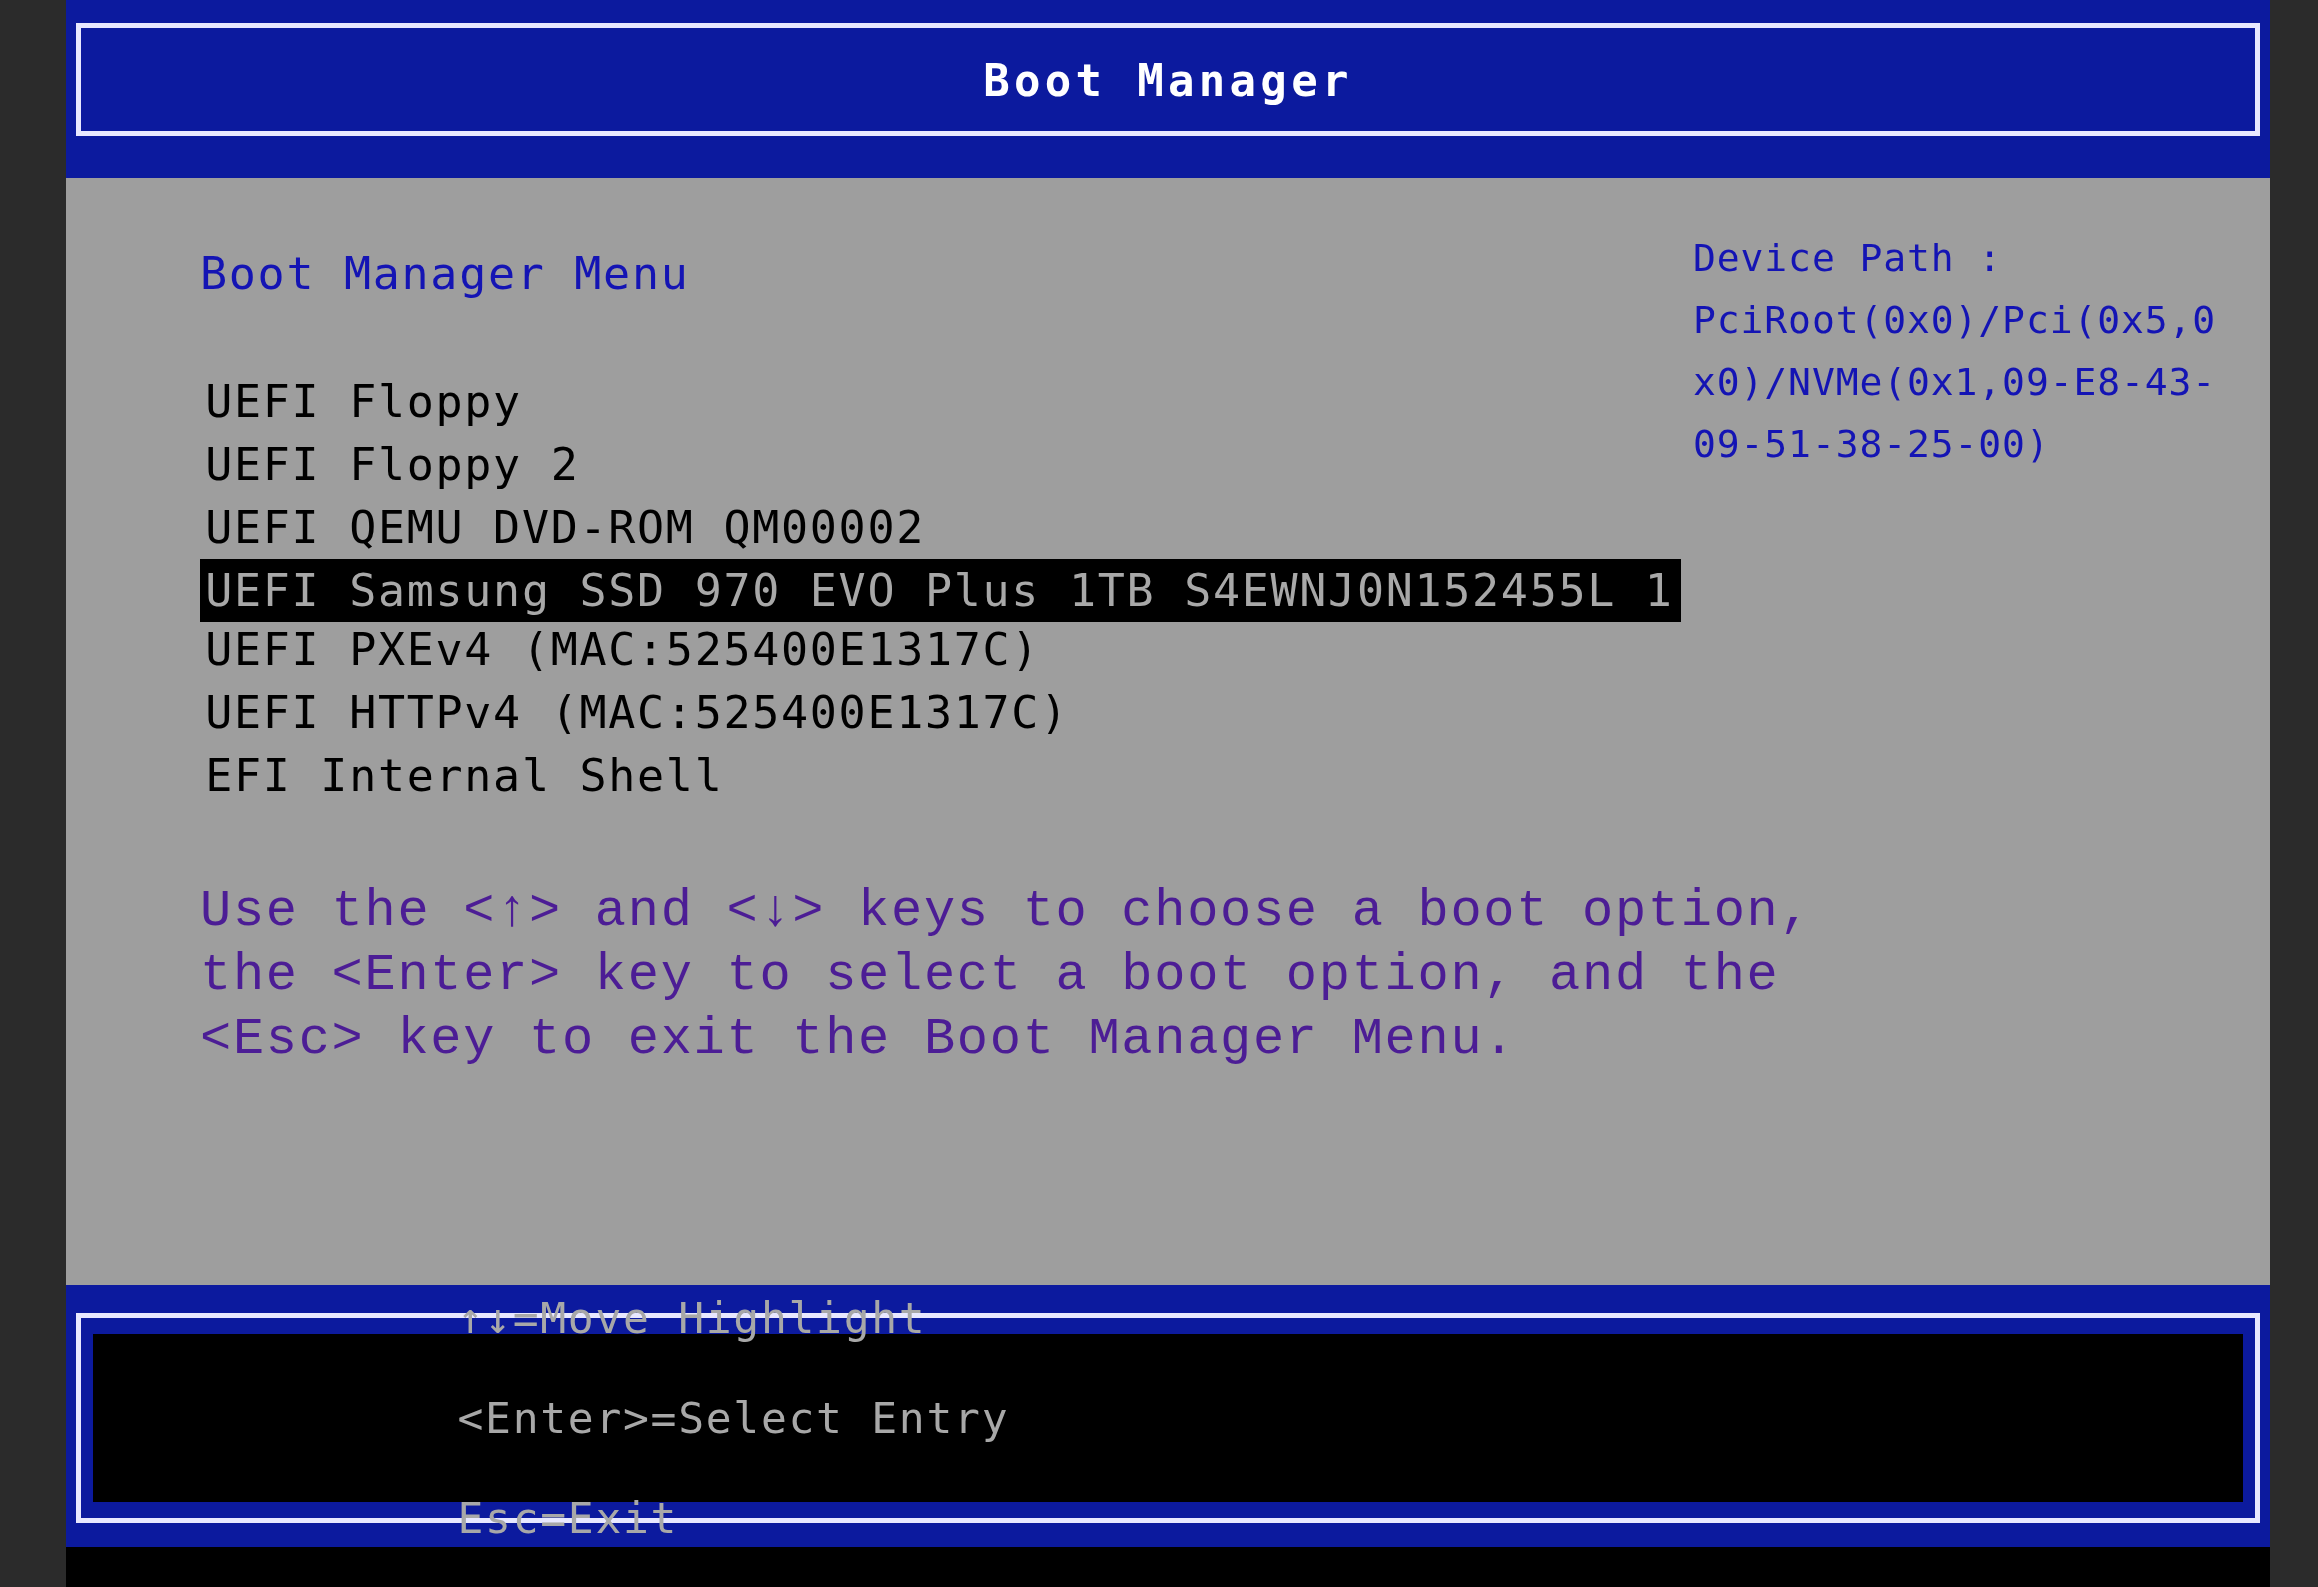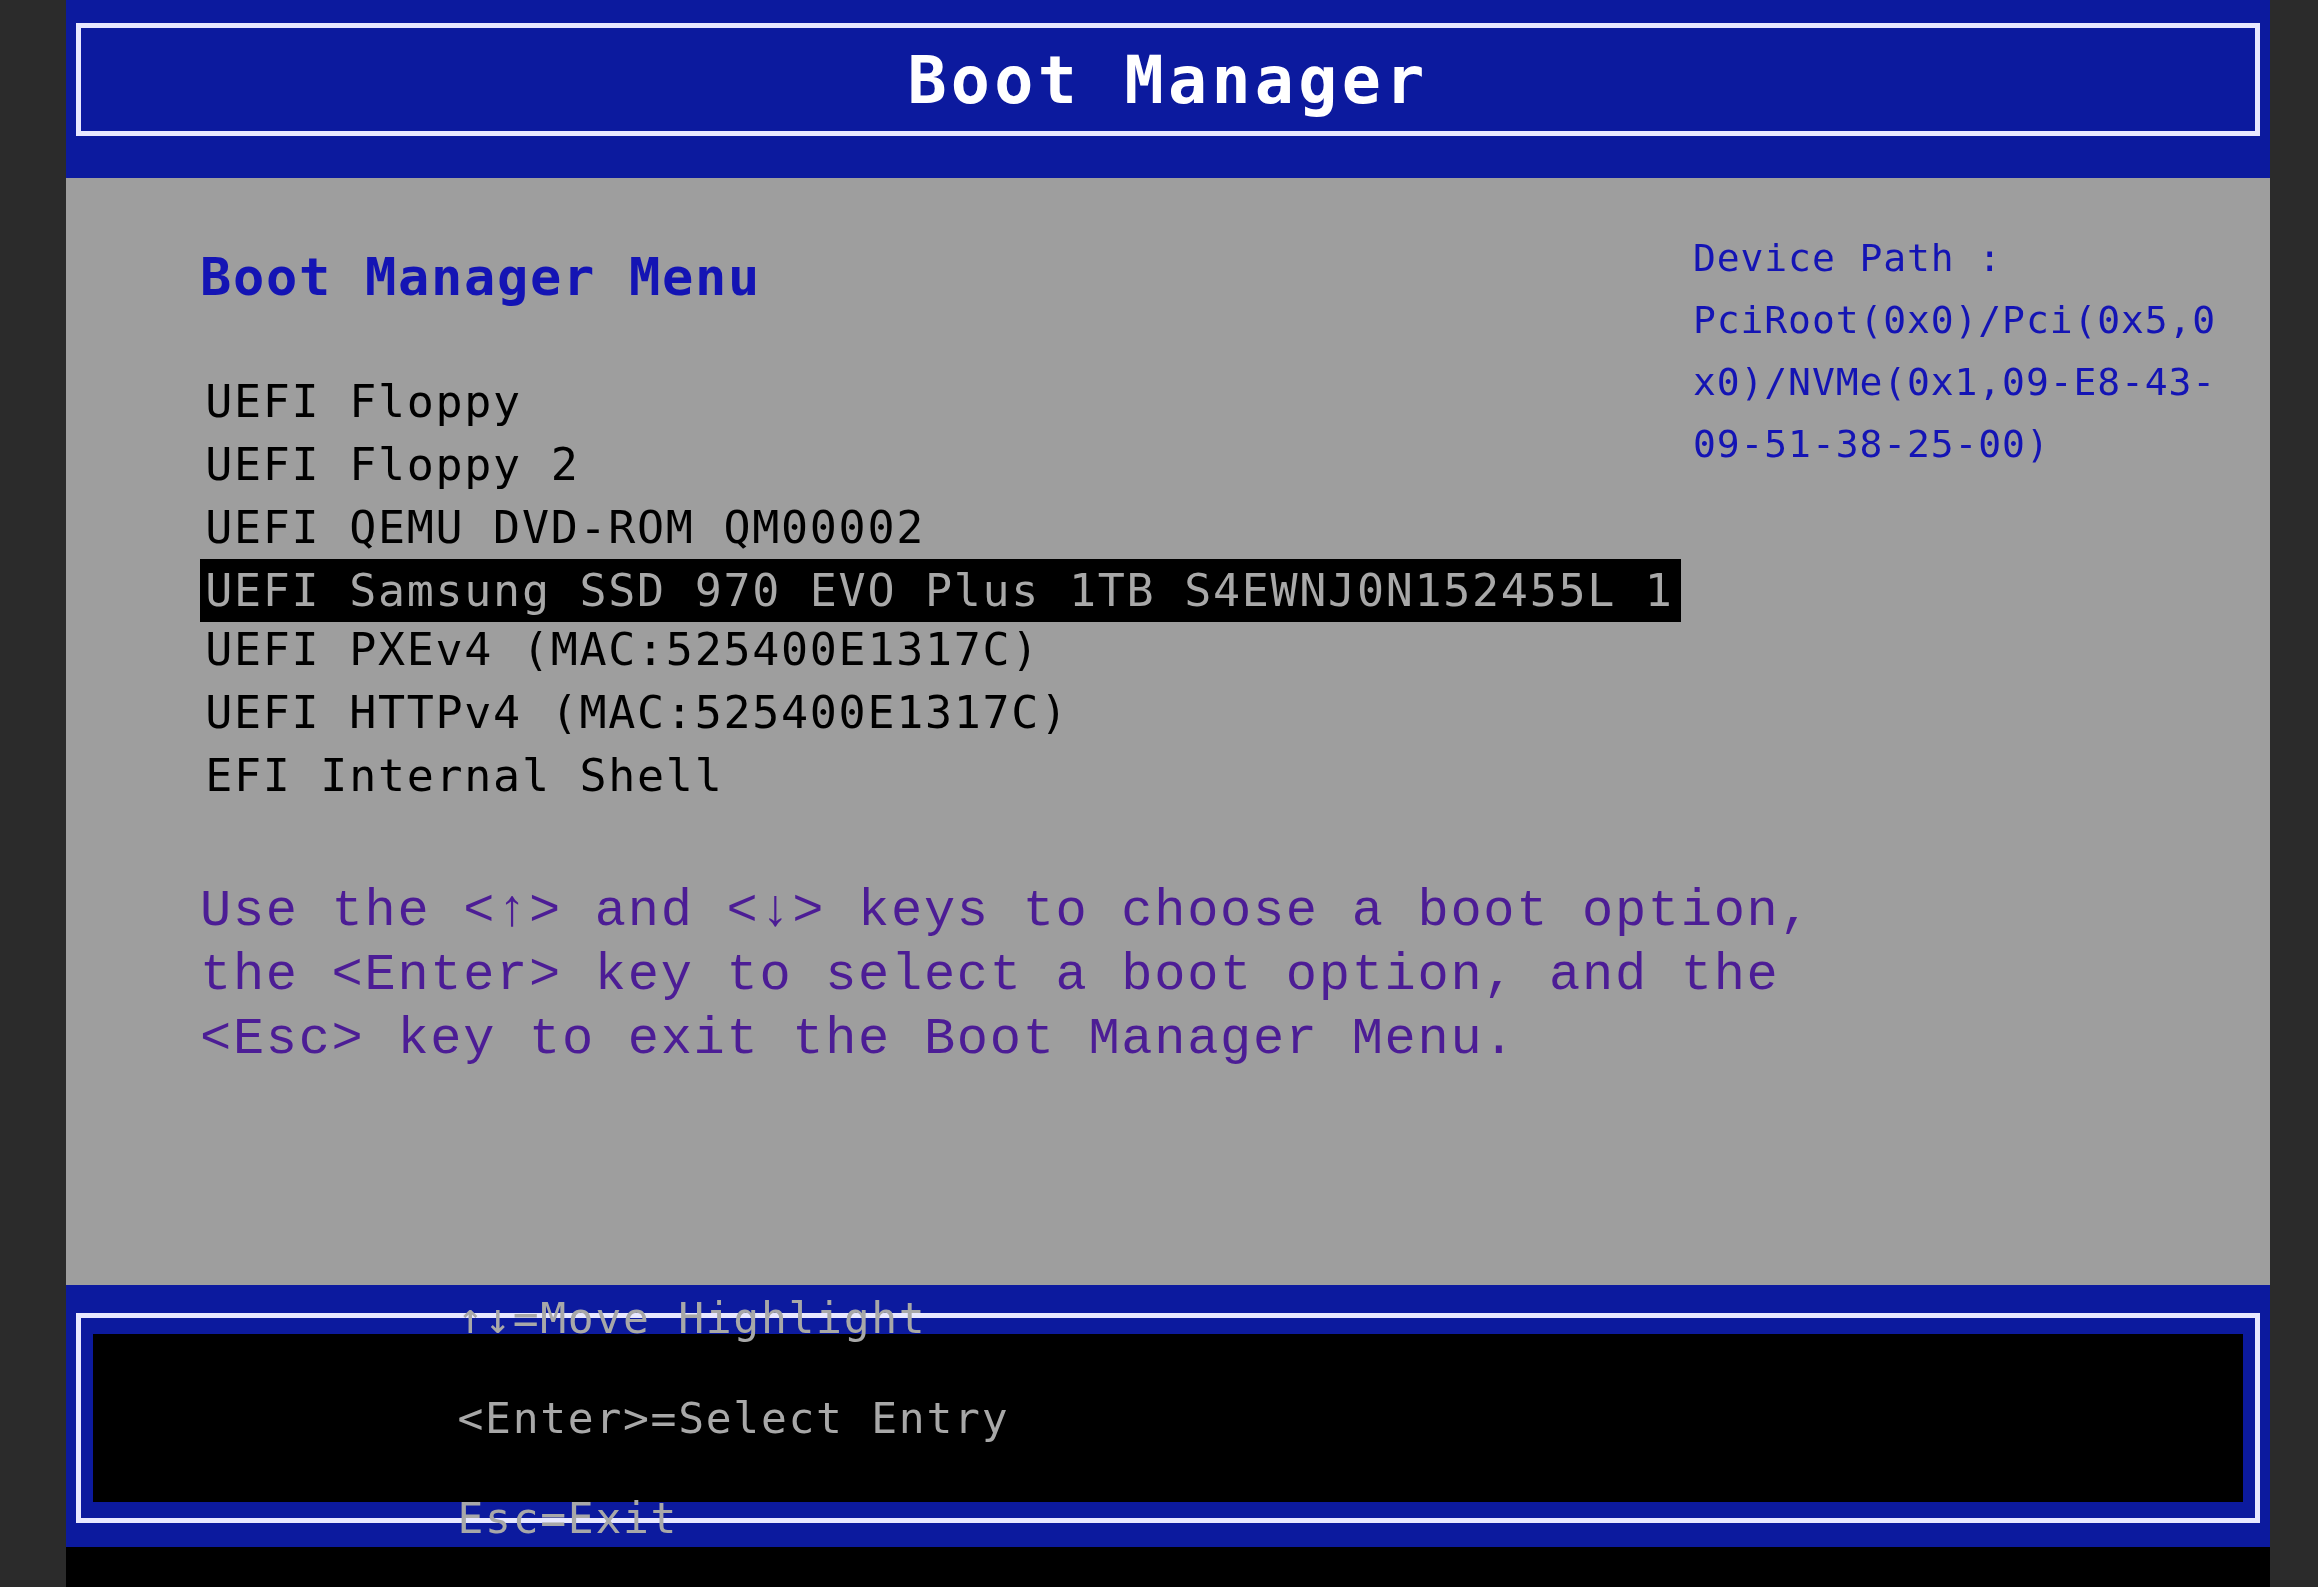--- a/index.html
+++ b/index.html
@@ -54,21 +54,21 @@
     box-sizing: border-box;
   }
   #title-text {
     position: absolute;
     left: 0;
     right: 0;
     top: 50%;
     transform: translateY(-50%);
     text-align: center;
     color: #ffffff;
-    font-size: 65px;
+    font-size: 44px;
     letter-spacing: 4.3px;
     font-weight: bold;
     font-family: "DejaVu Sans Mono", "Liberation Mono", monospace;
     white-space: pre;
   }
 
   
   #body-panel {
     position: absolute;
     left: 0;
@@ -81,22 +81,22 @@
   
   #menu-col {
     position: absolute;
     left: 134px;
     top: 0;
     width: 1456px;
   }
 
   .blue-heading {
     color: #1414b4;
-    font-size: 52px;
-    font-weight: bold;
+    font-size: 45px;
+    font-weight: normal;
     letter-spacing: 1.7px;
     white-space: pre;
     font-family: "DejaVu Sans Mono", "Liberation Mono", monospace;
   }
 
   #menu-title {
     position: absolute;
     left: 0;
     top: 69px;
   }

